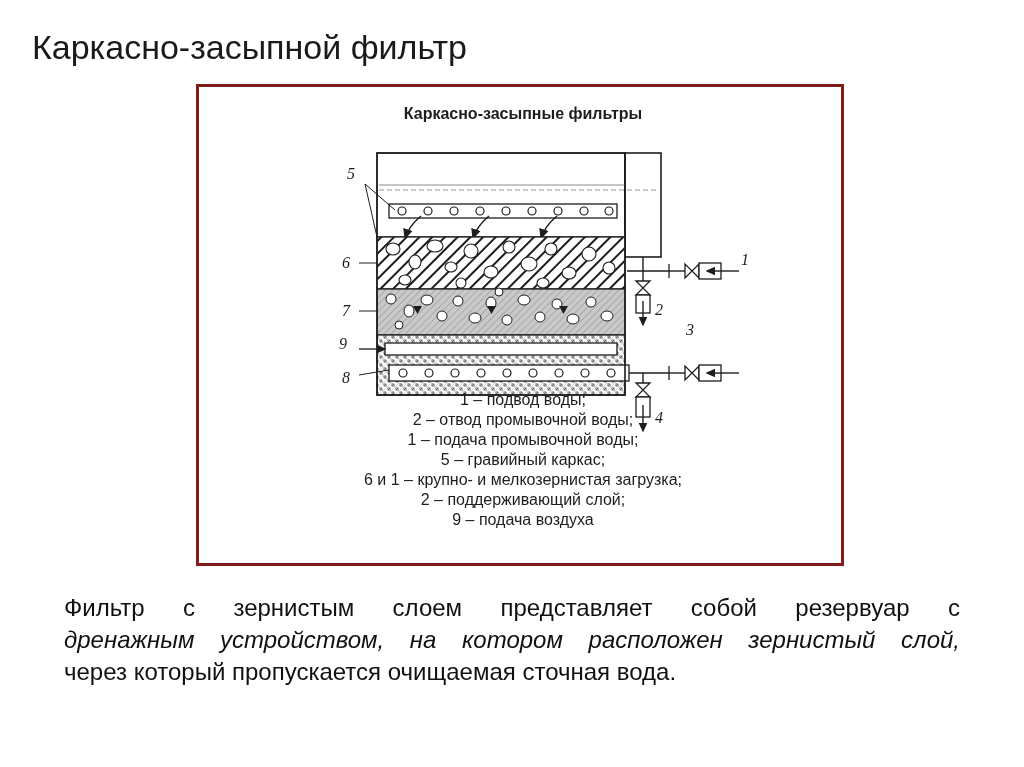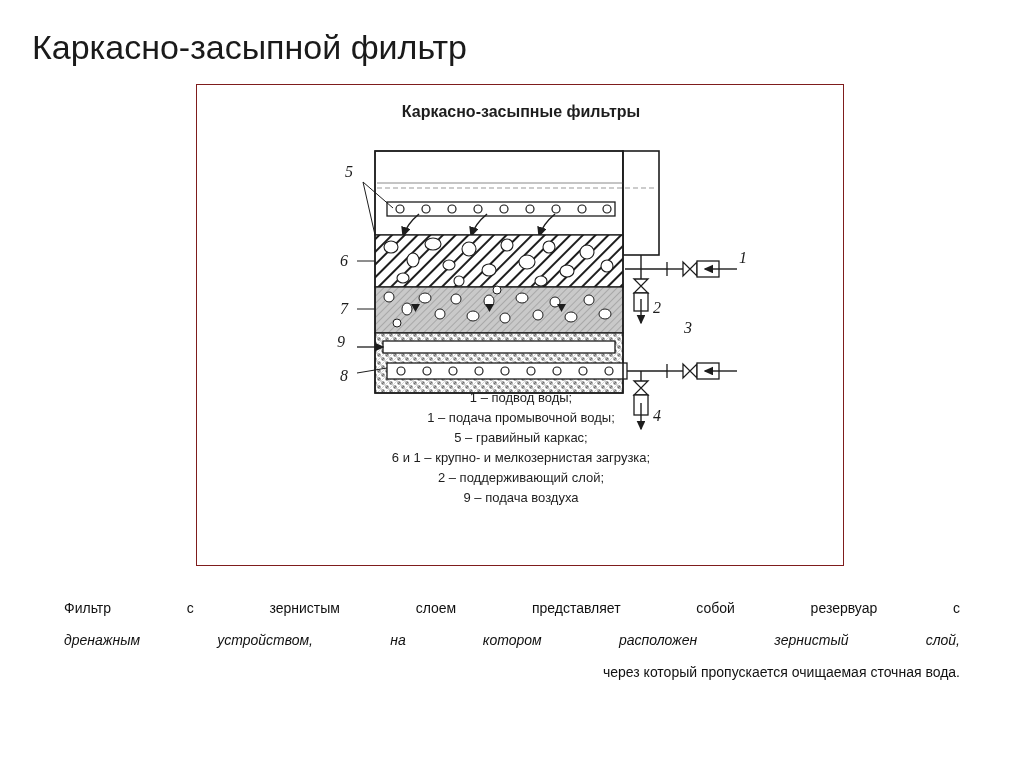--- a/index.html
+++ b/index.html
@@ -20,52 +20,52 @@
     letter-spacing:0px;
     color:#1a1a1a;
     white-space:nowrap;
     margin-left:32px;
   }
   
   .figure-frame{
     position:absolute;
     left:196px;top:84px;
     width:648px;height:482px;
-    border:1px solid #7f1d1d;
+    border:3px solid #7f1d1d;
     background:#ffffff;
     box-sizing:border-box;
   }
   .figure-caption{
     position:absolute;left:0;top:18px;width:648px;
     text-align:center;
     font-size:16px;font-weight:bold;
     color:#1d1d1d;
     white-space:nowrap;
   }
   
   .drawing{
     position:absolute;left:0;top:0;width:648px;height:482px;
   }
   .drawing svg{display:block;}
   
   .legend{
     position:absolute;left:0;top:303px;width:648px;
     text-align:center;
-    font-size:13px;
+    font-size:16px;
     line-height:20px;
     color:#1d1d1d;
     font-weight:500;
   }
   .legend div{white-space:nowrap;}
   
   .body-text{
     position:absolute;
     left:64px;top:592px;
     width:896px;
-    font-size:14px;
+    font-size:24px;
     line-height:32px;
     text-align:justify;
     color:#111;
   }
   .body-text span{display:block;}
 </style>
 </head>
 <body>
 
 <div class="slide-title">Каркасно-засыпной фильтр</div>
@@ -234,25 +234,26 @@
         <text x="542" y="178">1</text>
         <text x="456" y="228">2</text>
         <text x="487" y="248">3</text>
         <text x="456" y="336">4</text>
       </g>
     </svg>
   </div>
 
   <div class="legend">
     <div>1 – подвод воды;</div>
+    <div>2 – отвод промывочной воды;</div>
     <div>1 – подача промывочной воды;</div>
     <div>5 – гравийный каркас;</div>
     <div>6 и 1 – крупно- и мелкозернистая загрузка;</div>
     <div>2 – поддерживающий слой;</div>
     <div>9 – подача воздуха</div>
   </div>
 </div>
 
 <div class="body-text">
   <span style="text-align:justify;text-align-last:justify;">Фильтр с зернистым слоем представляет собой резервуар с</span>
   <span style="text-align:justify;text-align-last:justify;font-style:italic;">дренажным устройством, на котором расположен зернистый слой,</span>
-  <span style="text-align:right;">через который пропускается очищаемая сточная вода.</span>
+  <span style="text-align:left;">через который пропускается очищаемая сточная вода.</span>
 </div>
 
 </body></html>

